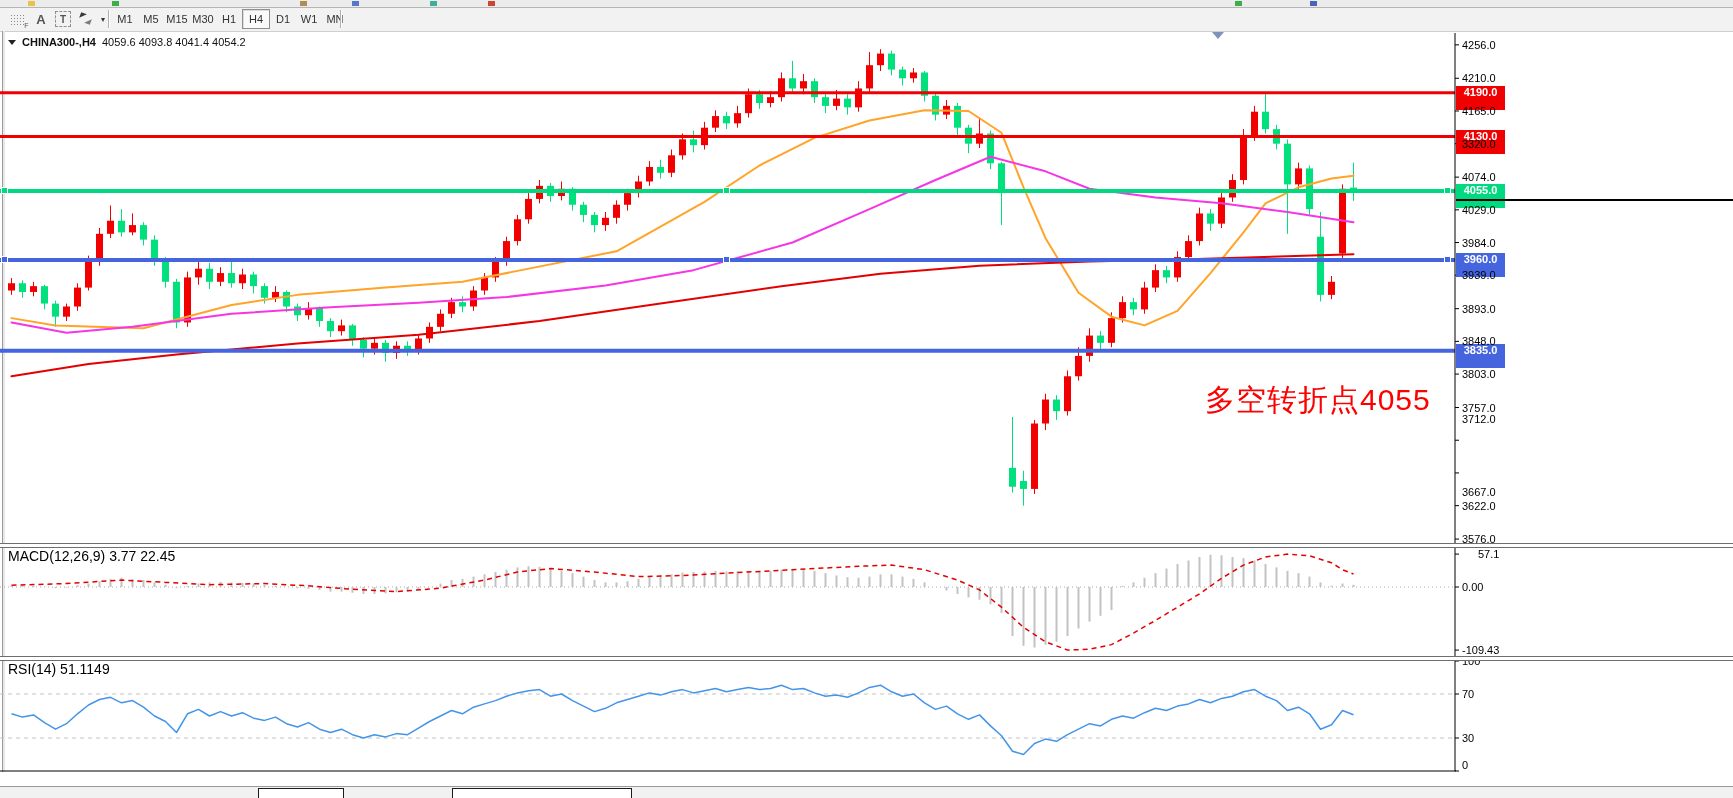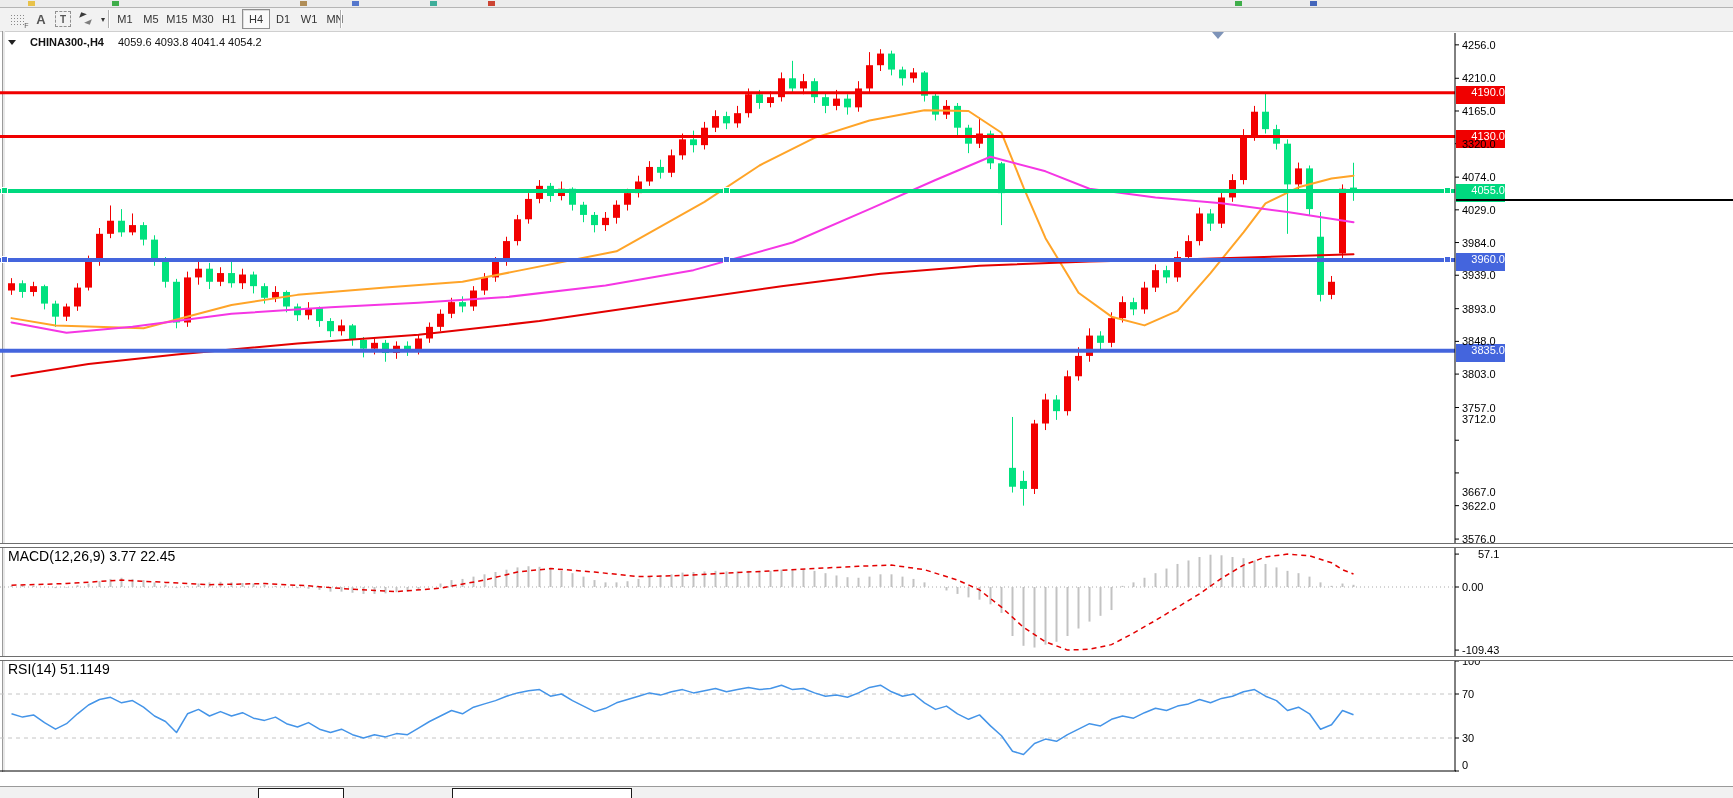--- a/index.html
+++ b/index.html
@@ -27,24 +27,24 @@
   #tf-group{position:absolute;left:112px;top:1px;height:20px;display:flex;}
   .tf-btn{min-width:22px;padding:0 2px;height:20px;display:flex;align-items:center;justify-content:center;
     font-size:11px;color:#333;}
   .tf-btn.active{border:1px solid #8f8f8f;background:#fafafa;box-shadow:inset 1px 1px 0 #dcdcdc;height:18px;}
   
   #chart-frame-left{position:absolute;left:2px;top:31px;width:2px;height:767px;border-left:1px solid #9a9a9a;background:#e8e8e8;}
   #chart-top-border{position:absolute;left:0;top:31px;width:1733px;height:1px;background:#cfcfcf;}
   #scroll-marker{position:absolute;left:1212px;top:32px;width:0;height:0;border-left:6px solid transparent;border-right:6px solid transparent;border-top:7px solid #7d93b8;}
   
   .lbl{position:absolute;font-size:11px;color:#000;white-space:nowrap;}
-  #chart-title{position:absolute;left:8px;top:36px;font-size:11px;font-weight:bold;color:#111;display:flex;align-items:center;gap:14px;}
+  #chart-title{position:absolute;left:8px;top:36px;font-size:11px;font-weight:bold;color:#111;display:flex;align-items:center;gap:6px;}
   #title-tri{width:0;height:0;border-left:4px solid transparent;border-right:4px solid transparent;border-top:5px solid #222;}
   .panel-label{position:absolute;font-size:14px;color:#000;}
-  .price-badge{position:absolute;left:1456px;width:49px;height:18px;color:#fff;font-size:11px;line-height:13px;text-align:right;}
+  .price-badge{position:absolute;left:1456px;width:49px;height:24px;color:#fff;font-size:11px;line-height:13px;text-align:center;font-weight:bold;}
   #close-marker{position:absolute;left:1456px;top:199px;width:277px;height:2px;background:#000;}
   .handle{position:absolute;width:7px;height:7px;box-sizing:border-box;}
   .divider{position:absolute;left:0;width:1733px;height:3px;background:#fff;border-top:1px solid #6e6e6e;border-bottom:1px solid #6e6e6e;box-sizing:content-box;}
   #annotation{position:absolute;left:1205px;top:380px;font-size:30px;color:#fb0200;
     font-family:"Liberation Sans",sans-serif;letter-spacing:1px;white-space:nowrap;}
   
   #time-axis{position:absolute;left:0;top:772px;width:1733px;height:14px;background:#fff;}
   #bottom-strip{position:absolute;left:0;top:786px;width:1733px;height:12px;background:#f1f1f1;border-top:1px solid #9a9a9a;}
   .btm-btn{position:absolute;top:1px;height:11px;background:#fff;border:1px solid #1a1a1a;border-bottom:none;box-sizing:border-box;}
   svg{position:absolute;left:0;top:0;}
@@ -595,20 +595,21 @@
     </div>
 
   <div id="chart-title">
     <div id="title-tri"></div>
     <span>CHINA300-,H4</span>
     <span style="font-weight:normal">4059.6 4093.8 4041.4 4054.2</span>
   </div>
   <div class="panel-label" style="left:8px;top:548px">MACD(12,26,9) 3.77 22.45</div>
   <div class="panel-label" style="left:8px;top:661px">RSI(14) 51.1149</div>
 
+  <div id="annotation">多空转折点4055</div>
 
   <div class="divider" style="top:543px"></div>
   <div class="divider" style="top:656px"></div>
 
   <div id="close-marker"></div>
 
   <div id="time-axis"></div>
   <div id="bottom-strip">
     <div class="btm-btn" style="left:258px;width:86px"></div>
     <div class="btm-btn" style="left:452px;width:180px"></div>

